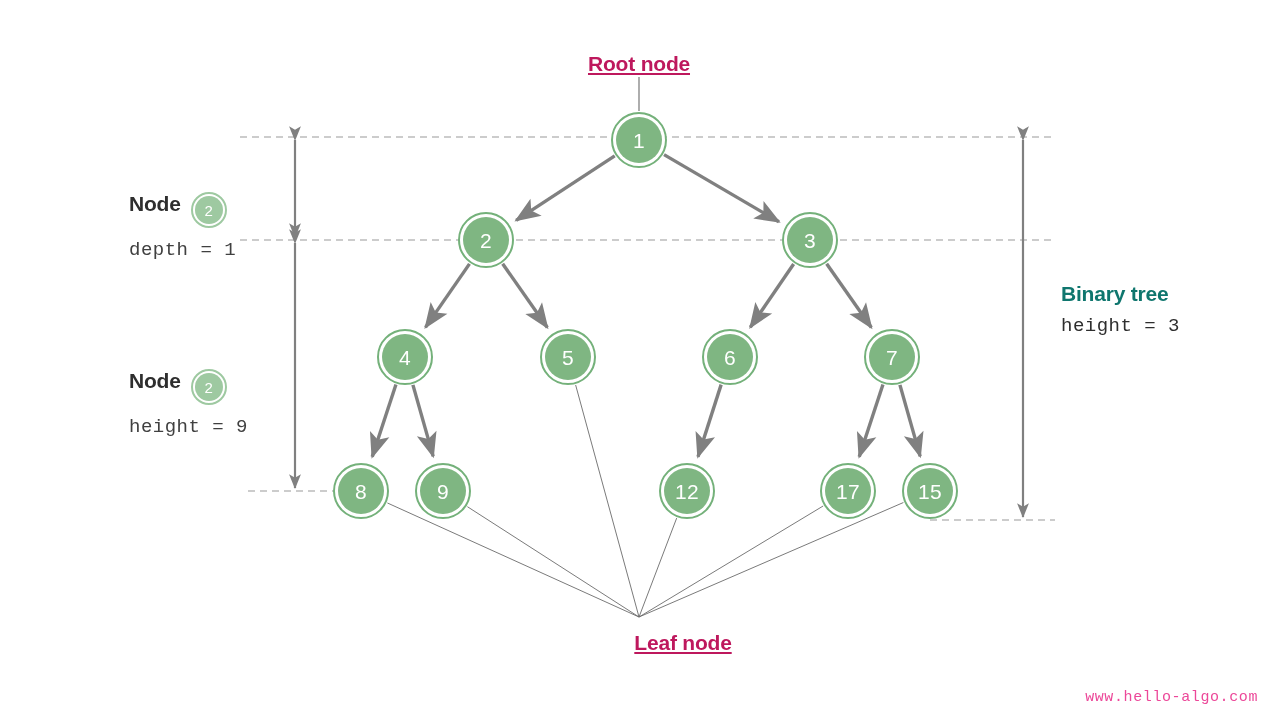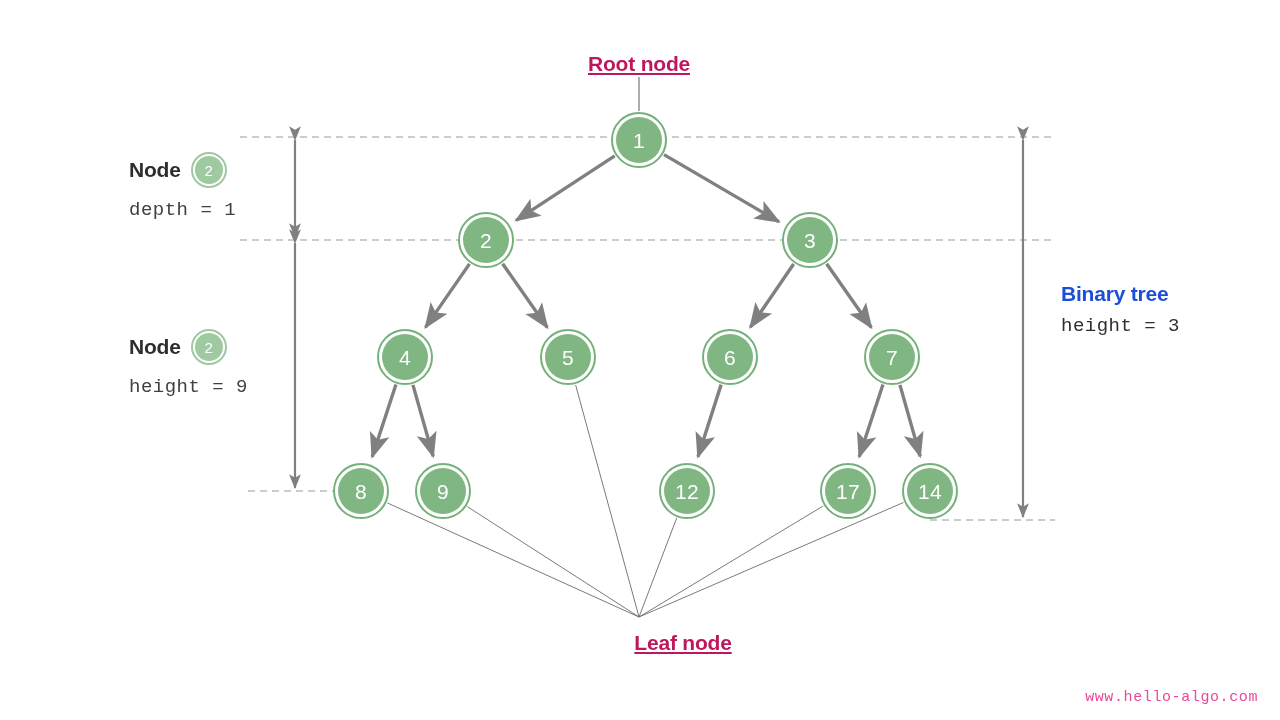--- a/index.html
+++ b/index.html
@@ -63,23 +63,24 @@
     user-select: none;
   }
 
   
   .anno {
     position: absolute;
     z-index: 6;
   }
   .anno-head {
     display: flex;
-    align-items: center;
+    align-items: flex-start;
     gap: 10px;
     white-space: nowrap;
+    margin-top: 40px;
   }
   .anno-title {
     font-family: "Liberation Sans", sans-serif;
     font-size: 21px;
     font-weight: bold;
     color: #2e2e2e;
     letter-spacing: -0.2px;
   }
   .badge {
     position: relative;
@@ -133,21 +134,21 @@
 
   
   .side-label {
     position: absolute;
     z-index: 6;
   }
   .side-title {
     font-family: "Liberation Sans", sans-serif;
     font-size: 21px;
     font-weight: bold;
-    color: #1d4ed8;
+    color: #0f766e;
     white-space: nowrap;
     letter-spacing: -0.2px;
   }
   .side-sub {
     margin-top: 9px;
     font-family: "Liberation Mono", monospace;
     font-size: 19px;
     color: #2e2e2e;
     white-space: nowrap;
     letter-spacing: 0.5px;
@@ -275,21 +276,21 @@
           <span class="val">12</span>
         </div>
       </div>
       <div class="node" style="left: 848px; top: 491px;">
         <div class="disc">
           <span class="val">17</span>
         </div>
       </div>
       <div class="node" style="left: 930px; top: 491px;">
         <div class="disc">
-          <span class="val">14</span>
+          <span class="val">15</span>
         </div>
       </div>
     </div>
 
   <div class="callout" id="callout-root" style="left:639px; top:64px; transform:translate(-50%,-50%);">Root node</div>
 
   <div class="callout" id="callout-leaf" style="left:639px; top:643px; transform:translate(-50%,-50%);margin-left:44px;">Leaf node</div>
 
   <div class="anno" id="anno-depth" style="left:129px; top:152px;">
     <div class="anno-head">

